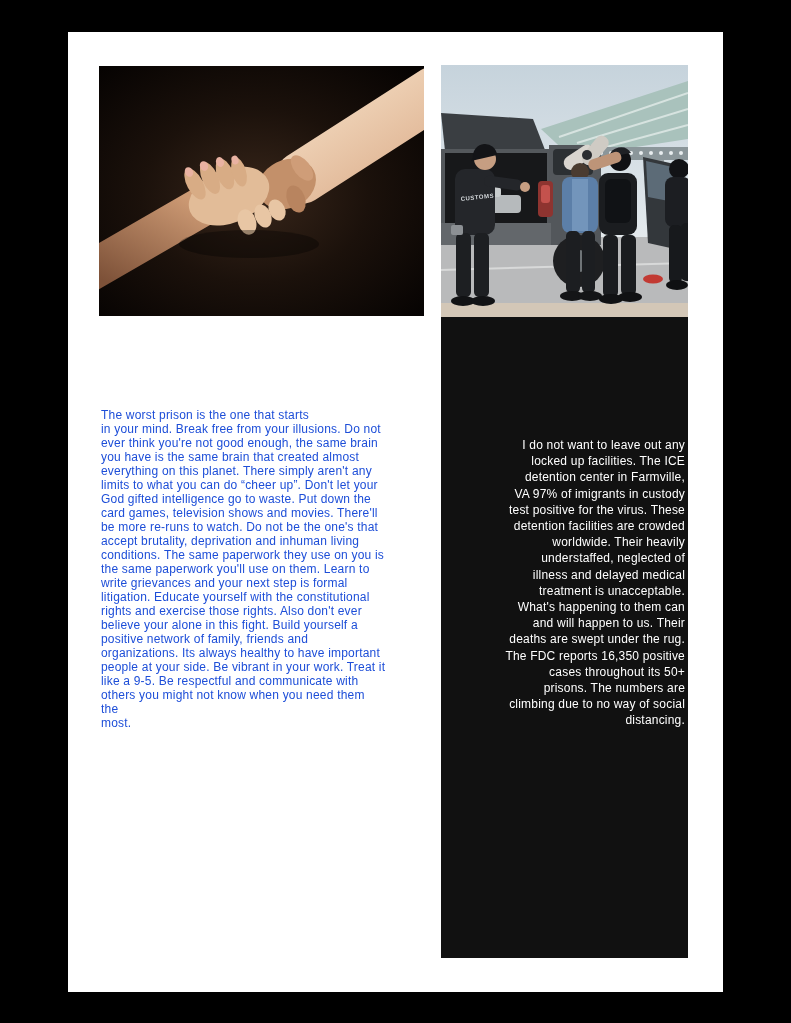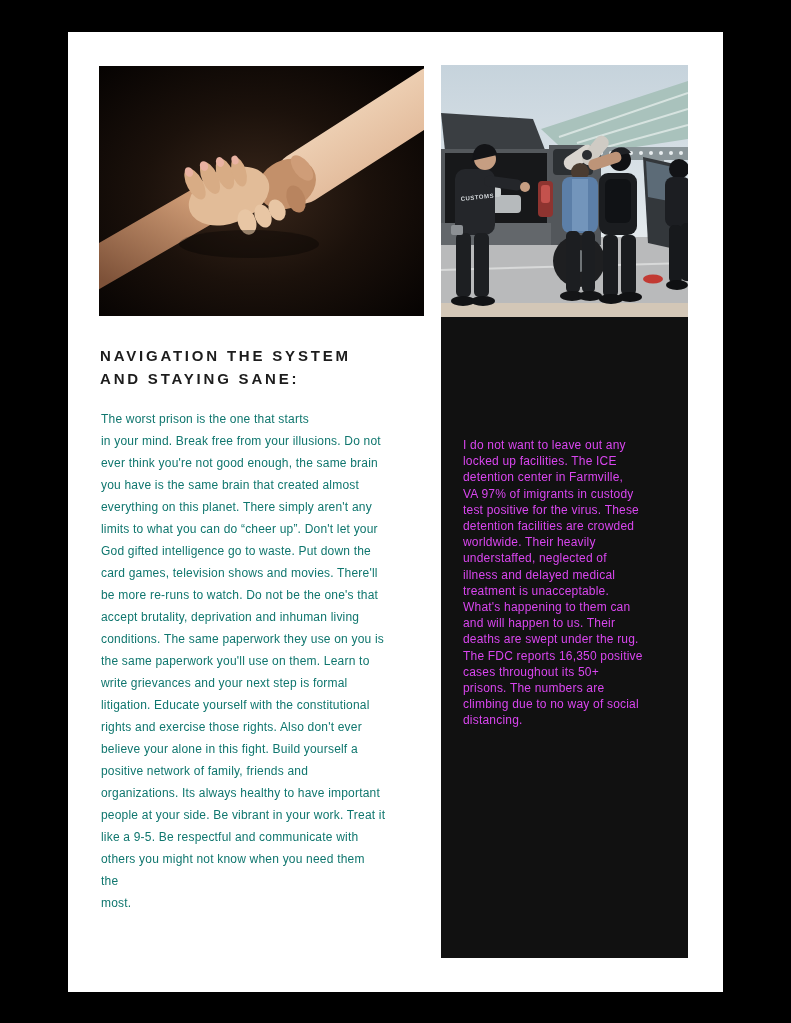--- a/index.html
+++ b/index.html
@@ -19,41 +19,41 @@
     overflow:hidden; background:#090504;
   }
   .heading {
     font-weight:700; font-size:15px; line-height:23px;
     letter-spacing:2.8px; color:#1c1c1c; white-space:pre-line;
   }
   .heading-left {
     position:absolute; left:32px; top:312px; width:340px;
   }
   .body-text {
-    font-size:12px; line-height:22px; letter-spacing:0.2px;
-    color:#0f766e; white-space:pre;
+    font-size:12px; line-height:14px; letter-spacing:0.2px;
+    color:#1d4ed8; white-space:pre;
   }
   .body-left {
     position:absolute; left:33px; top:376px; width:336px;
   }
   .col-right {
     position:absolute; left:373px; top:33px; width:247px; height:893px;
     background:#111111;
   }
   .photo-right {
     position:absolute; left:0; top:0; width:247px; height:252px;
     overflow:hidden; background:#cdd8e0;
   }
   .heading-right {
     position:absolute; left:22px; top:280px; width:210px;
     color:#ffffff;
   }
   .body-right {
     position:absolute; left:22px; top:372px; width:222px;
-    line-height:16.2px; color:#d946ef;
+    line-height:16.2px; color:#ffffff;text-align:right;
   }
   svg { display:block; }
 </style>
 </head>
 <body>
 
 <div class="page">
 
   <div class="photo-left">
     <svg viewBox="0 0 325 250" width="325" height="250">
@@ -99,22 +99,20 @@
       <g fill="#e8c6a4">
         <ellipse cx="148" cy="156" rx="9" ry="13" transform="rotate(-18 148 156)"></ellipse>
         <ellipse cx="164" cy="150" rx="8" ry="12" transform="rotate(-22 164 150)"></ellipse>
         <ellipse cx="178" cy="144" rx="8" ry="11" transform="rotate(-26 178 144)"></ellipse>
       </g>
 
       <ellipse cx="150" cy="178" rx="70" ry="14" fill="#000000" opacity="0.35"></ellipse>
     </svg>
   </div>
 
-  <div class="heading heading-left">NAVIGATION THE SYSTEM
-AND STAYING SANE:</div>
 
   <div class="body-text body-left">The worst prison is the one that starts
 in your mind. Break free from your illusions. Do not
 ever think you're not good enough, the same brain
 you have is the same brain that created almost
 everything on this planet. There simply aren't any
 limits to what you can do “cheer up”. Don't let your
 God gifted intelligence go to waste. Put down the
 card games, television shows and movies. There'll
 be more re-runs to watch. Do not be the one's that

